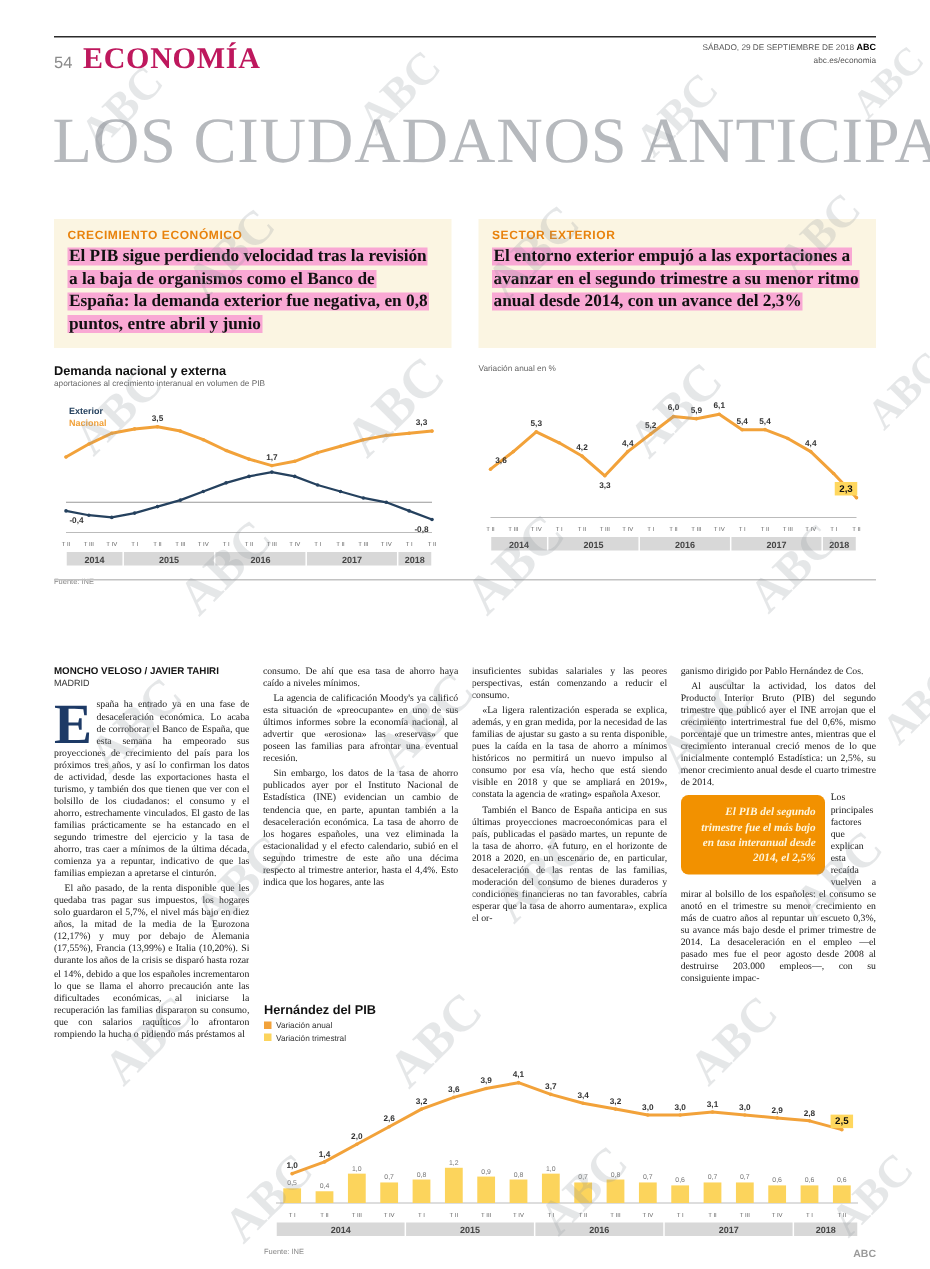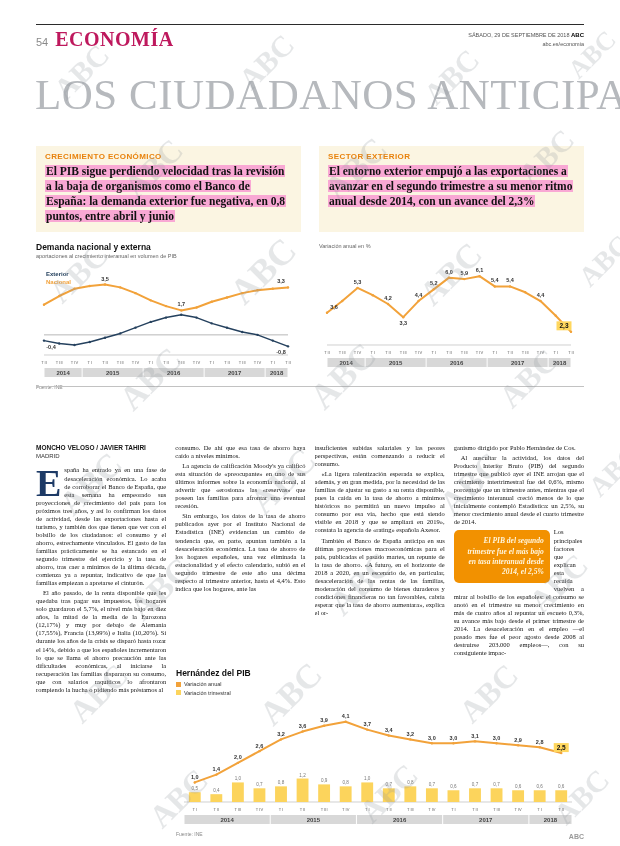--- a/index.html
+++ b/index.html
@@ -1,20 +1,20 @@
 <!DOCTYPE html>
 <html><head>
 <meta charset="utf-8">
 <style>
   html,body{margin:0;padding:0;background:#f2f2f2;}
   .page{position:relative;width:620px;height:846px;margin:0 auto;background:#ffffff;overflow:hidden;
         font-family:"Liberation Serif",serif;color:#111;}
   
   .header{position:absolute;top:24px;left:36px;right:36px;border-top:1.2px solid #2b2b2b;
-          padding-top:3px;display:flex;justify-content:space-between;align-items:center;}
+          padding-top:3px;display:flex;justify-content:space-between;align-items:flex-start;}
   .header-left{display:flex;align-items:baseline;gap:7px;}
   .pagenum{font-family:"Liberation Sans",sans-serif;font-size:11px;color:#8a8a8a;}
   .section{font-size:20px;font-weight:bold;color:#be185d;letter-spacing:.5px;}
   .header-right{text-align:right;font-family:"Liberation Sans",sans-serif;font-size:5.5px;color:#555;line-height:1.5;}
   .header-right b{color:#000;font-size:6px;}
   
   .headline{position:absolute;top:70px;left:35px;font-size:43px;color:#b6b9bd;white-space:nowrap;
             letter-spacing:.5px;font-weight:400;}
   
   .boxes{position:absolute;top:146px;left:36px;right:36px;display:flex;gap:18px;}

